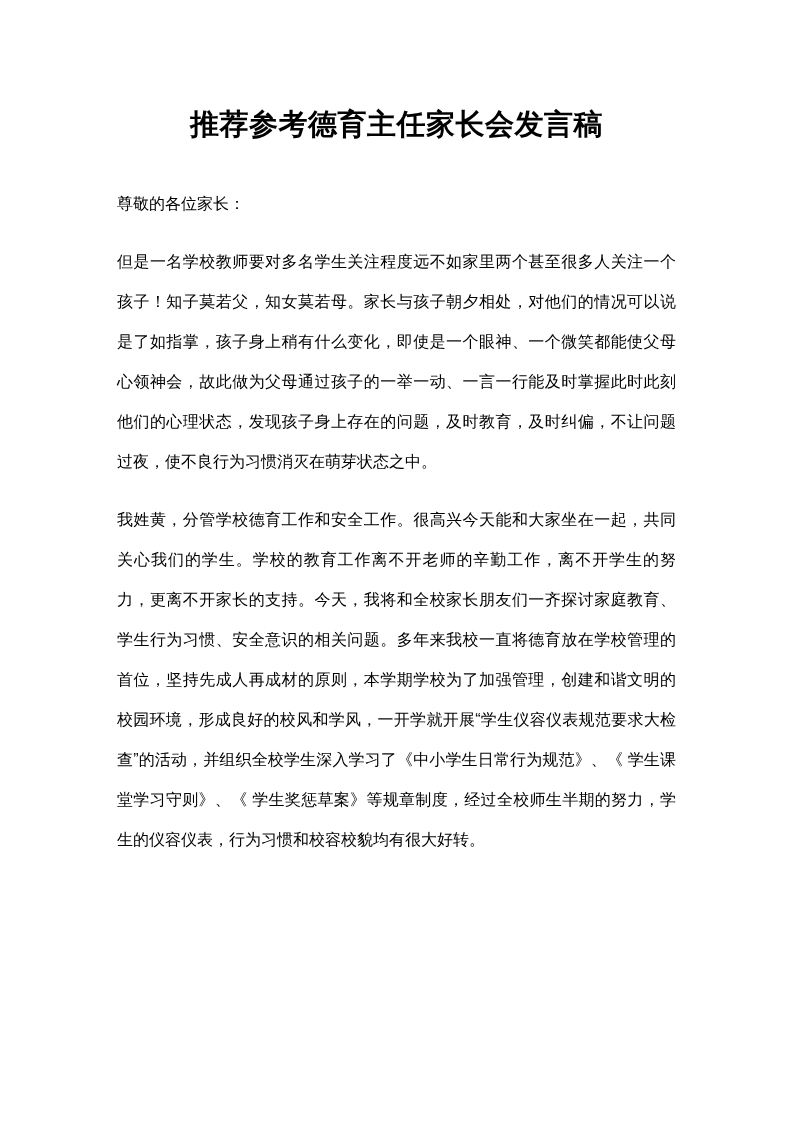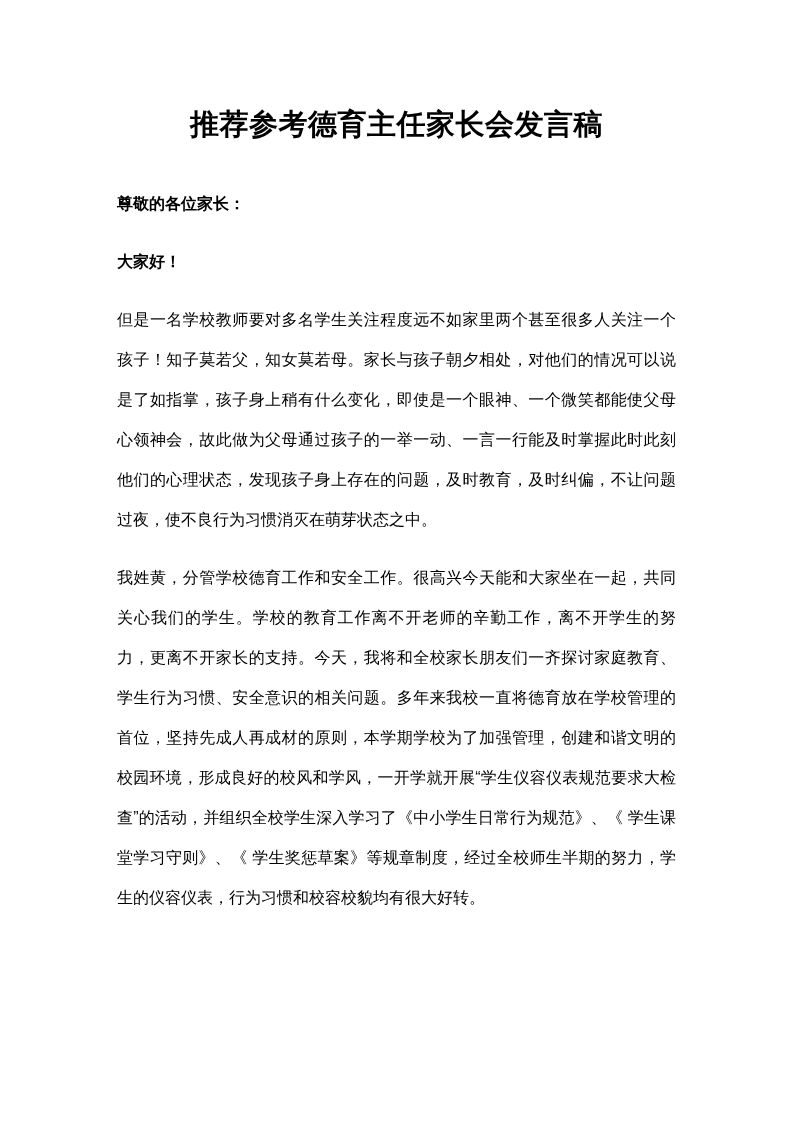--- a/index.html
+++ b/index.html
@@ -32,25 +32,23 @@
   .doc-para {
     font-size: 16px;
     line-height: 40px;
     margin: 0 0 18px 0;
     text-align: justify;
     text-justify: inter-ideograph;
     word-break: break-all;
   }
   .doc-para.short {
     text-align: left;
-    font-weight: bold;
   }
 </style>
 </head>
 <body style="color: rgb(0, 0, 0); background: rgb(255, 255, 255);">
 
 <div class="page">
   <h1 class="doc-title">推荐参考德育主任家长会发言稿</h1>
   <p class="doc-para short">尊敬的各位家长：</p>
-  <p class="doc-para short">大家好！</p>
   <p class="doc-para">但是一名学校教师要对多名学生关注程度远不如家里两个甚至很多人关注一个孩子！知子莫若父，知女莫若母。家长与孩子朝夕相处，对他们的情况可以说是了如指掌，孩子身上稍有什么变化，即使是一个眼神、一个微笑都能使父母心领神会，故此做为父母通过孩子的一举一动、一言一行能及时掌握此时此刻他们的心理状态，发现孩子身上存在的问题，及时教育，及时纠偏，不让问题过夜，使不良行为习惯消灭在萌芽状态之中。</p>
   <p class="doc-para">我姓黄，分管学校德育工作和安全工作。很高兴今天能和大家坐在一起，共同关心我们的学生。学校的教育工作离不开老师的辛勤工作，离不开学生的努力，更离不开家长的支持。今天，我将和全校家长朋友们一齐探讨家庭教育、学生行为习惯、安全意识的相关问题。多年来我校一直将德育放在学校管理的首位，坚持先成人再成材的原则，本学期学校为了加强管理，创建和谐文明的校园环境，形成良好的校风和学风，一开学就开展“学生仪容仪表规范要求大检查”的活动，并组织全校学生深入学习了《中小学生日常行为规范》、《 学生课堂学习守则》、《 学生奖惩草案》等规章制度，经过全校师生半期的努力，学生的仪容仪表，行为习惯和校容校貌均有很大好转。</p>
 </div>
 
 </body></html>

